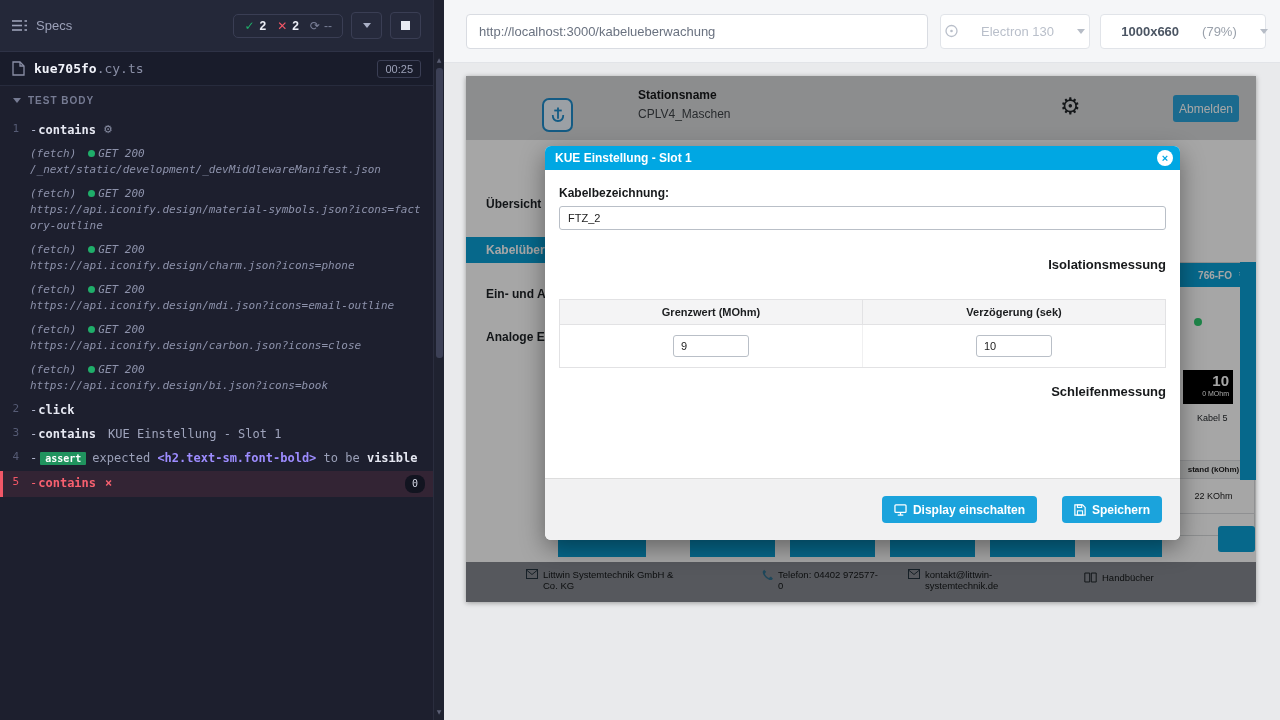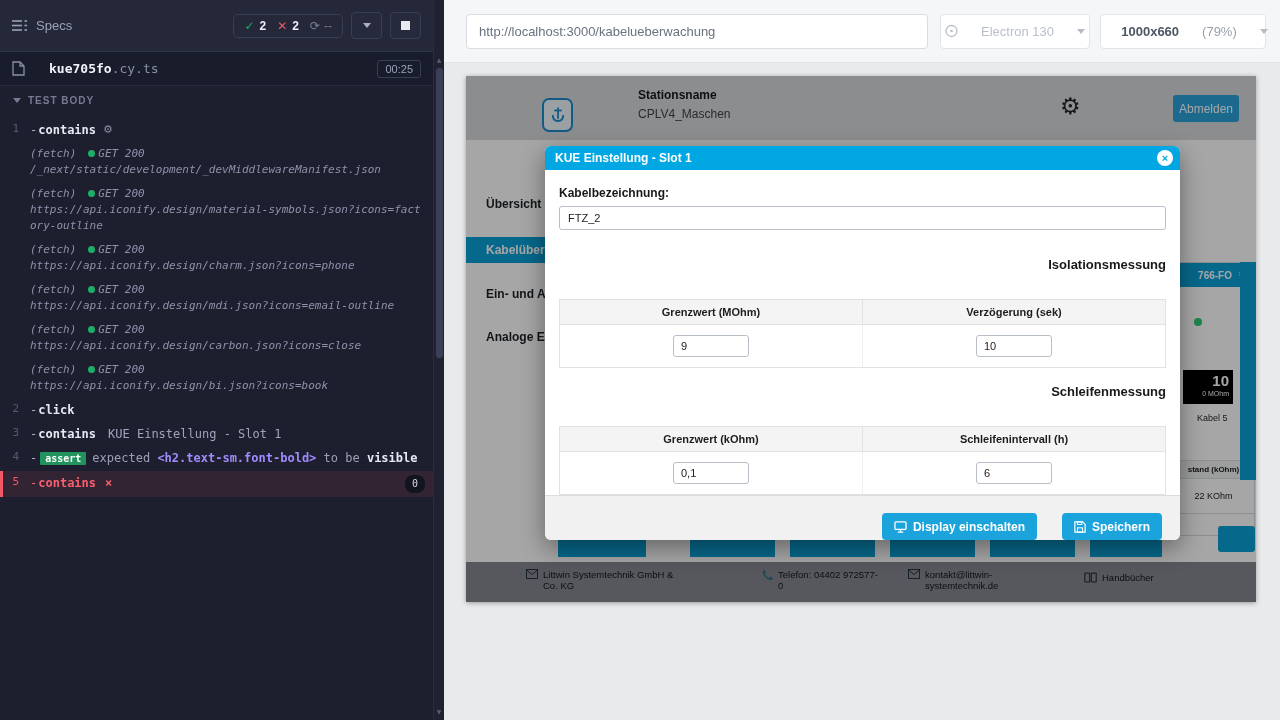--- a/index.html
+++ b/index.html
@@ -13,21 +13,21 @@
   .rep-top-right{margin-left:auto;display:flex;align-items:center;gap:8px}
   .stats{display:flex;align-items:center;gap:11px;border:1px solid #3a3e54;border-radius:5px;padding:4px 10px;font-size:12px;background:#20243400}
   .stat{display:flex;align-items:center;gap:5px;color:#eceef6;font-weight:bold}
   .ds{font-family:"DejaVu Sans",sans-serif}
   .check{color:#1fae6a;font-size:12px}
   .cross{color:#f25767;font-size:12px}
   .pend{color:#7a7f97;font-weight:normal;display:flex;align-items:center;gap:4px}
   .icon-btn{width:31px;height:27px;border:1px solid #3a3e54;border-radius:4px;background:#262a3c;color:#aab0c6;display:flex;align-items:center;justify-content:center}
   .tri-d{width:0;height:0;border-left:4px solid transparent;border-right:4px solid transparent;border-top:5px solid #aab0c6}
   .stop-sq{width:9px;height:9px;background:#e8eaf2}
-  .spec-row{height:34px;background:#191c2b;border-bottom:1px solid #272b3d;display:flex;align-items:center;padding:0 12px;gap:24px}
+  .spec-row{height:34px;background:#191c2b;border-bottom:1px solid #272b3d;display:flex;align-items:center;padding:0 12px;gap:9px}
   .spec-name{font-size:13px;color:#f1f3fa;font-weight:bold;font-family:"DejaVu Sans Mono",monospace}
   .spec-ext{color:#8a8fa6;font-weight:normal}
   .timer{margin-left:auto;border:1px solid #3a3e54;border-radius:3px;padding:2px 7px;font-size:11px;color:#9ca1b8}
   .testbody{height:28px;display:flex;align-items:center;gap:7px;padding:0 13px;color:#767b93;font-size:10px;letter-spacing:1px;font-weight:bold}
   .tb-chev{width:0;height:0;border-left:4px solid transparent;border-right:4px solid transparent;border-top:5px solid #767b93}
   .cmdlist{flex:1;overflow:hidden;padding-top:4px;font-family:"DejaVu Sans Mono",monospace}
   .entry{display:flex;padding:4px 0;font-size:12px}
   .gutter{width:30px;flex:none;text-align:right;padding-right:11px;color:#565b75;font-size:11px}
   .entry-body{flex:1;min-width:0;padding-right:8px;line-height:16px}
   .dash{color:#aeb3c9;margin-right:1px}
@@ -91,21 +91,21 @@
   .cyan-strip{position:absolute;left:774px;top:186px;width:17px;height:218px;background:#0aa0d6}
   .mini-btn{position:absolute;left:752px;top:450px;width:37px;height:26px;background:#0aa0d6;border-radius:3px}
   .app-footer{position:absolute;left:0;top:486px;width:790px;height:40px;background:#84888f;color:#131517;font-size:9.5px}
   .foot-item{position:absolute;display:flex;gap:5px;align-items:flex-start;line-height:11px}
   .foot-ic{flex:none;margin-top:0}
   
   .backdrop{position:absolute;inset:0;background:rgba(0,0,0,.35);z-index:5}
   .modal{position:absolute;left:79px;top:70px;width:635px;height:394px;background:#fff;border-radius:6px;z-index:10;box-shadow:0 8px 24px rgba(0,0,0,.4);overflow:hidden;display:flex;flex-direction:column}
   .modal-head{height:24px;background:#00a7e3;color:#fff;font-size:12px;font-weight:bold;line-height:24px;padding-left:10px;position:relative;flex:none}
   .modal-close{position:absolute;right:7px;top:4px;width:16px;height:16px;background:#fff;border-radius:50%;color:#00a7e3;font-size:11px;font-weight:bold;display:flex;align-items:center;justify-content:center;border:none}
-  .modal-body{padding:12px 14px 0;flex:1}
+  .modal-body{padding:12px 14px 12px;flex:1}
   .field-label{font-size:12px;font-weight:bold;color:#17191b;margin:4px 0 6px}
   .field-input{width:100%;height:24px;border:1px solid #b9bfc7;border-radius:3px;font-size:11px;padding:0 8px;color:#222;font-family:"Liberation Sans",sans-serif}
   .sec-title{text-align:right;font-size:13px;font-weight:bold;color:#17191b}
   .m-iso{margin-top:27px}
   .m-loop{margin-top:16px}
   .mtable{margin-top:27px;border:1px solid #e2e2e4}
   .mt-head{display:flex;background:#f4f4f5;border-bottom:1px solid #e2e2e4}
   .mt-hc{flex:1;padding:6px 0;text-align:center;font-size:11px;font-weight:bold;color:#1b1d1f}
   .mt-hc + .mt-hc{border-left:1px solid #e2e2e4}
   .mt-row{display:flex;height:42px}
@@ -383,34 +383,20 @@
               <div class="mt-c">
                   <input class="cell-input" value="9" style="">
                 </div>
               <div class="mt-c">
                   <input class="cell-input" value="10" style="">
                 </div>
             </div>
           </div>
 
           <div class="sec-title m-loop">Schleifenmessung</div>
-          <div class="mtable">
-            <div class="mt-head">
-              <div class="mt-hc">Grenzwert (kOhm)</div>
-              <div class="mt-hc">Schleifenintervall (h)</div>
-            </div>
-            <div class="mt-row">
-              <div class="mt-c">
-                  <input class="cell-input" value="0,1" style="">
-                </div>
-              <div class="mt-c">
-                  <input class="cell-input" value="6" style="">
-                </div>
-            </div>
-          </div>
         </div>
         <div class="modal-foot">
           <button class="m-btn">
             <svg width="13" height="12" viewBox="0 0 14 13">
                 <rect x="1" y="1" width="12" height="8" rx="1" fill="none" stroke="#fff" stroke-width="1.4"></rect>
                 <line x1="4" y1="12" x2="10" y2="12" stroke="#fff" stroke-width="1.4"></line>
                 <line x1="7" y1="9" x2="7" y2="12" stroke="#fff" stroke-width="1.4"></line>
               </svg>
             <span>Display einschalten</span>
           </button>

